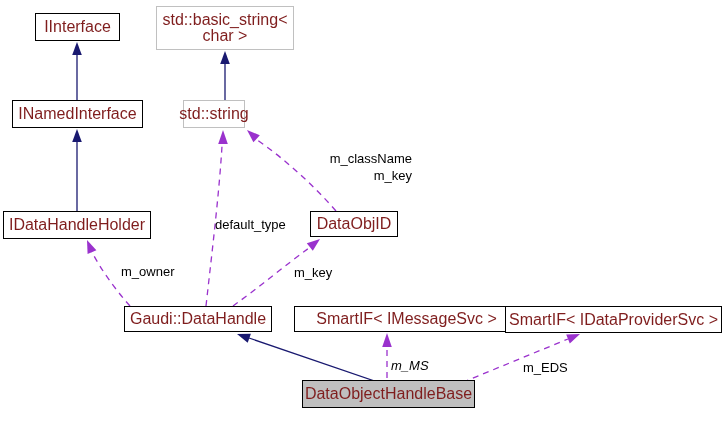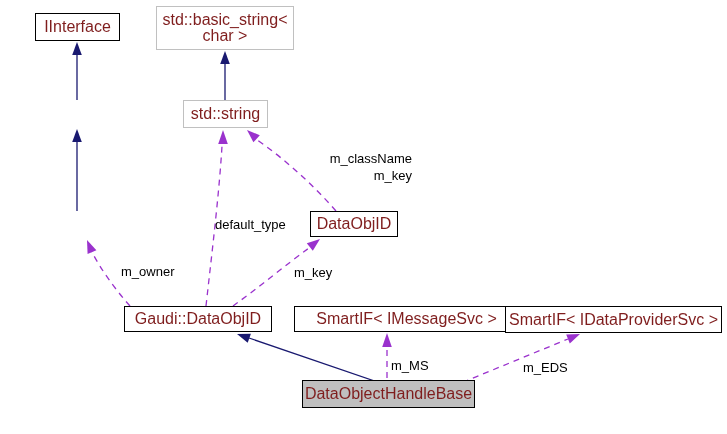--- a/index.html
+++ b/index.html
@@ -26,33 +26,33 @@
   .node.highlight{background:var(--hl,#bfbfbf);}
   .edge-label{
     position:absolute;color:#000000;font-size:13px;line-height:17px;
     white-space:nowrap;
   }
   .edge-label.center{text-align:right;}
   
   .n0{left:35px;top:13px;width:85px;height:28px;}
   .n1{left:156px;top:6px;width:138px;height:44px;}
   .n2{left:12px;top:100px;width:131px;height:28px;}
-  .n3{left:183px;top:100px;width:85px;height:28px;}
+  .n3{left:183px;top:100px;width:62px;height:28px;}
   .n4{left:3px;top:211px;width:148px;height:28px;}
   .n5{left:310px;top:211px;width:88px;height:26px;}
   .n6{left:124px;top:306px;width:148px;height:26px;}
   .n7{left:294px;top:306px;width:225px;height:26px;}
   .n8{left:505px;top:306px;width:217px;height:27px;}
   .n9{left:302px;top:380px;width:173px;height:28px;}
   
   .lbl-classname{left:308px;top:150px;width:104px;}
   .lbl-default-type{left:215px;top:216px;}
   .lbl-owner{left:121px;top:263px;}
   .lbl-key{left:294px;top:264px;}
-  .lbl-ms{left:391px;top:357px;}
+  .lbl-ms{left:391px;top:357px;font-style:italic;}
   .lbl-eds{left:523px;top:359px;}
 </style>
 </head>
 <body>
 
 <div class="canvas">
 
   <svg class="edges" viewBox="0 0 727 434">
 
     <g>
@@ -108,32 +108,38 @@
 
   <div class="node n0">
     <span>IInterface</span>
   </div>
 
   <div class="node n1 external">
     <span>std::basic_string&lt;</span>
     <span>char &gt;</span>
   </div>
 
+  <div class="node n2">
+    <span>INamedInterface</span>
+  </div>
 
   <div class="node n3 external">
     <span>std::string</span>
   </div>
 
+  <div class="node n4">
+    <span>IDataHandleHolder</span>
+  </div>
 
   <div class="node n5">
     <span>DataObjID</span>
   </div>
 
   <div class="node n6">
-    <span>Gaudi::DataObjID</span>
+    <span>Gaudi::DataHandle</span>
   </div>
 
   <div class="node n7">
     <span>SmartIF&lt; IMessageSvc &gt;</span>
   </div>
 
   <div class="node n8">
     <span>SmartIF&lt; IDataProviderSvc &gt;</span>
   </div>
 

